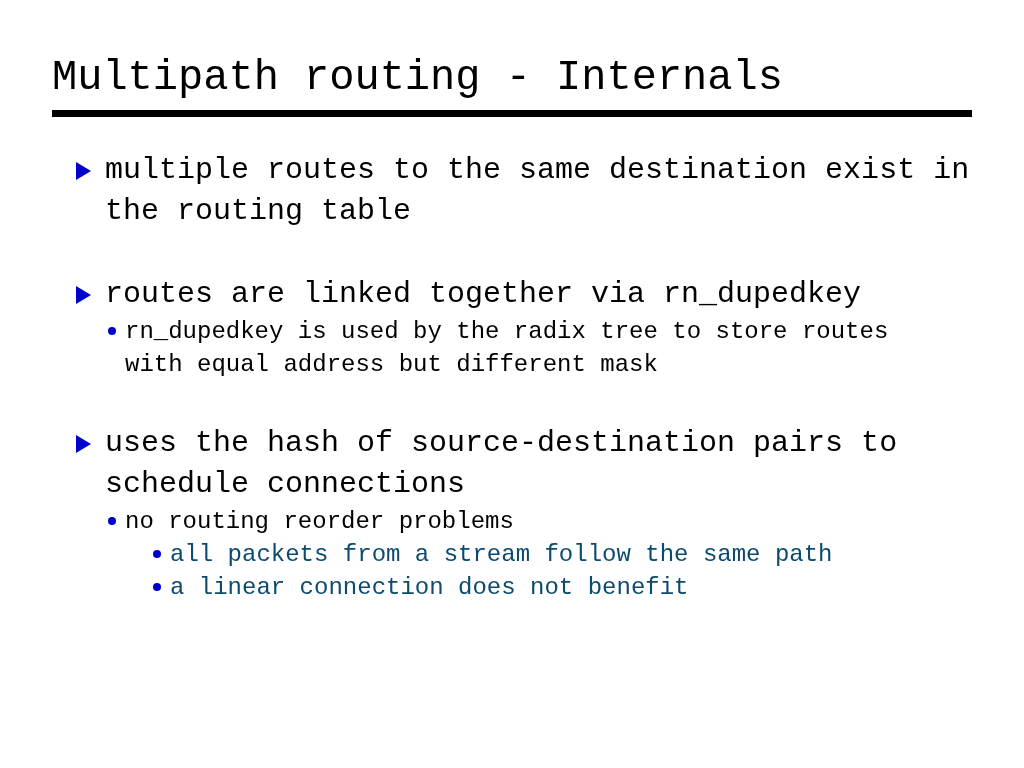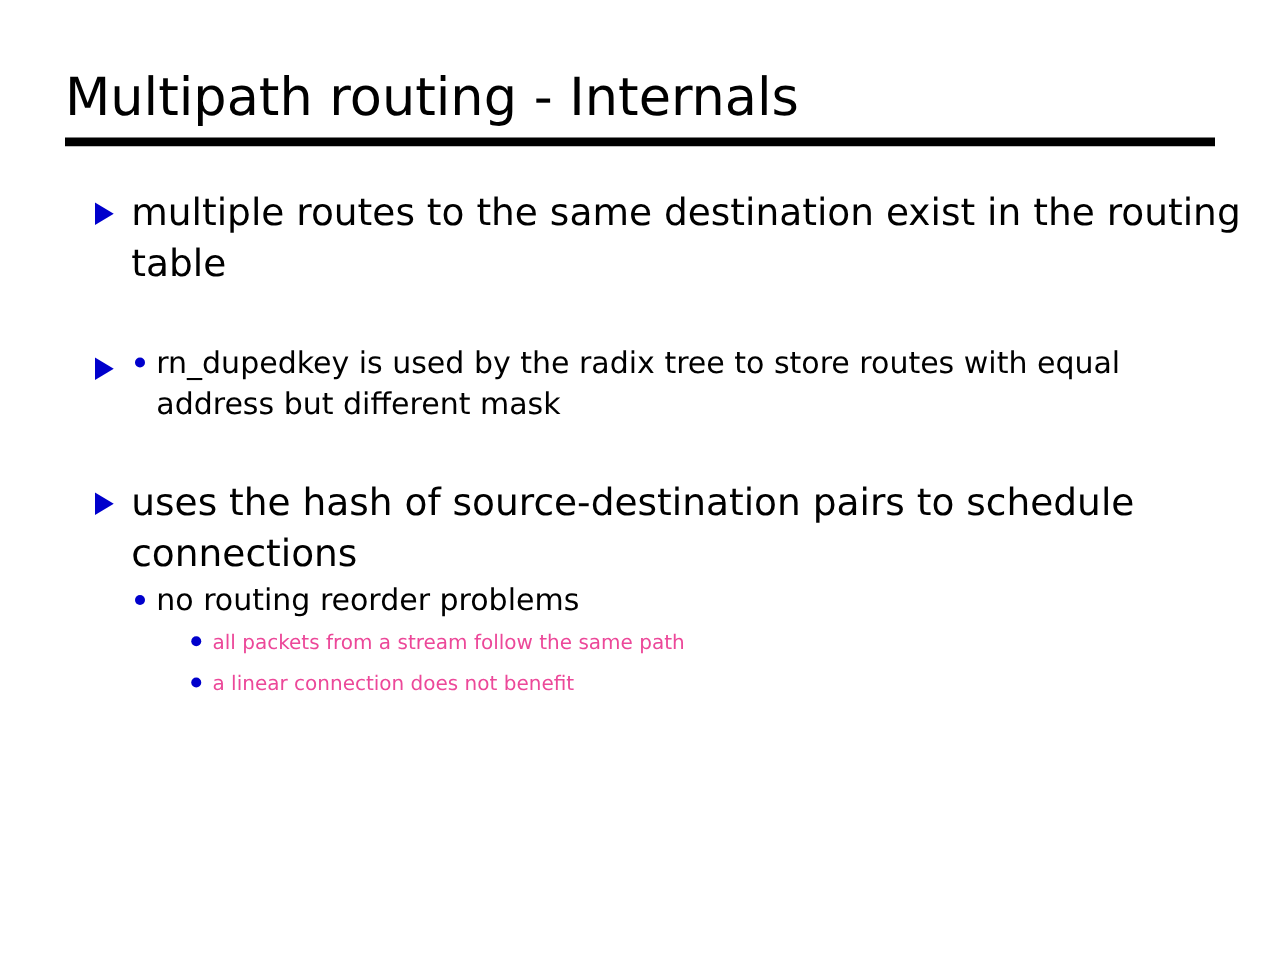--- a/index.html
+++ b/index.html
@@ -15,20 +15,21 @@
     color: #000000;
     overflow: hidden;
     position: relative;
   }
 
   .slide {
     position: relative;
     width: 1024px;
     height: 768px;
     background: #ffffff;
+    font-family: Liberation Mono, monospace;
   }
 
   
   .title-block {
     position: absolute;
     left: 52px;
     top: 52px;
     width: 920px;
   }
   .slide-title {
@@ -99,23 +100,23 @@
     height: 8px;
     border-radius: 50%;
     background: #0000cc;
   }
 
   
   .l3 {
     position: relative;
     padding-left: 170px;
     padding-right: 115px;
-    font-size: 16px;
+    font-size: 24px;
     line-height: 33px;
-    color: #ec4899;
+    color: #0c4a6e;
     margin: 0;
   }
   .l3 .marker {
     position: absolute;
     left: 153px;
     top: 12px;
     width: 8px;
     height: 8px;
     border-radius: 50%;
     background: #0000cc;
@@ -140,20 +141,21 @@
         <span class="marker"></span>
         <span>multiple routes to the same destination exist in the routing table</span>
       </div>
     </div>
 
     <div class="spacer-lg"></div>
 
     <div class="group">
       <div class="l1">
         <span class="marker"></span>
+        <span>routes are linked together via rn_dupedkey</span>
       </div>
       <div class="l2">
         <span class="marker"></span>
         <span>rn_dupedkey is used by the radix tree to store routes with equal address but different mask</span>
       </div>
     </div>
 
     <div class="spacer-lg"></div>
 
     <div class="group">

